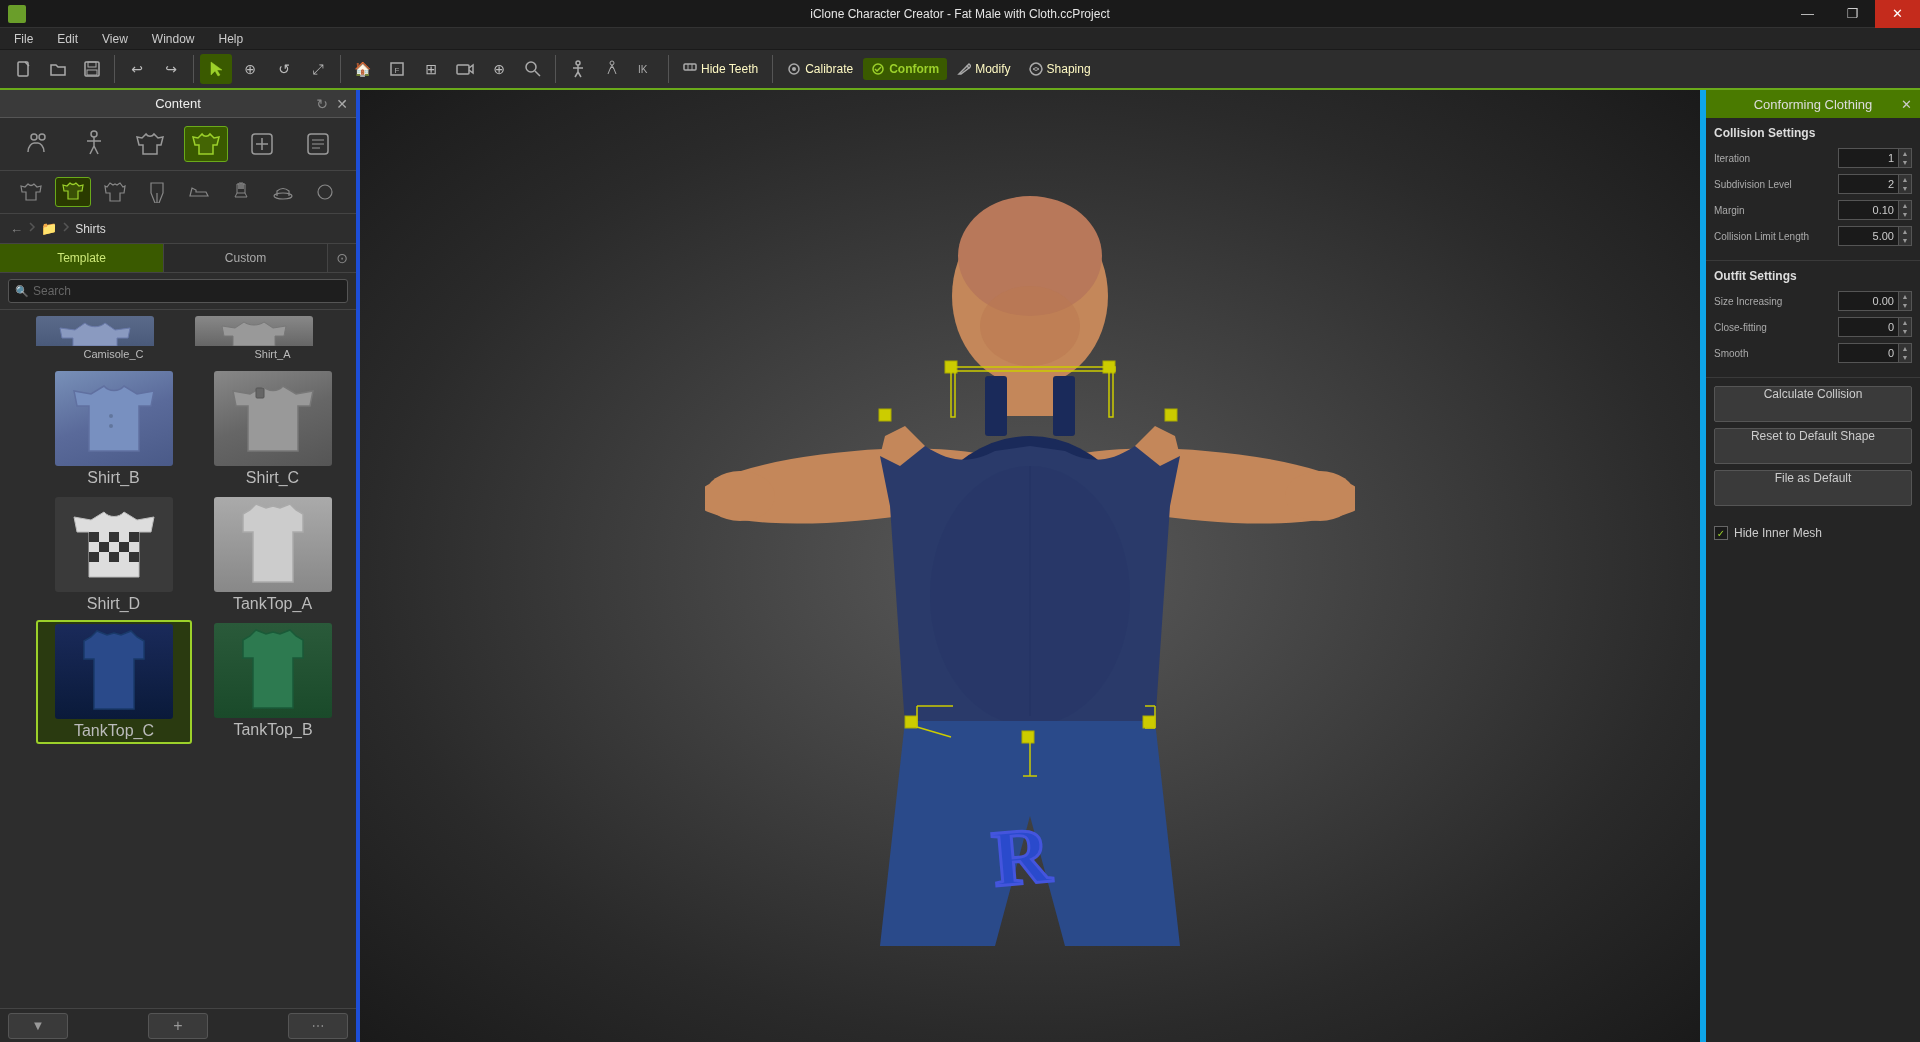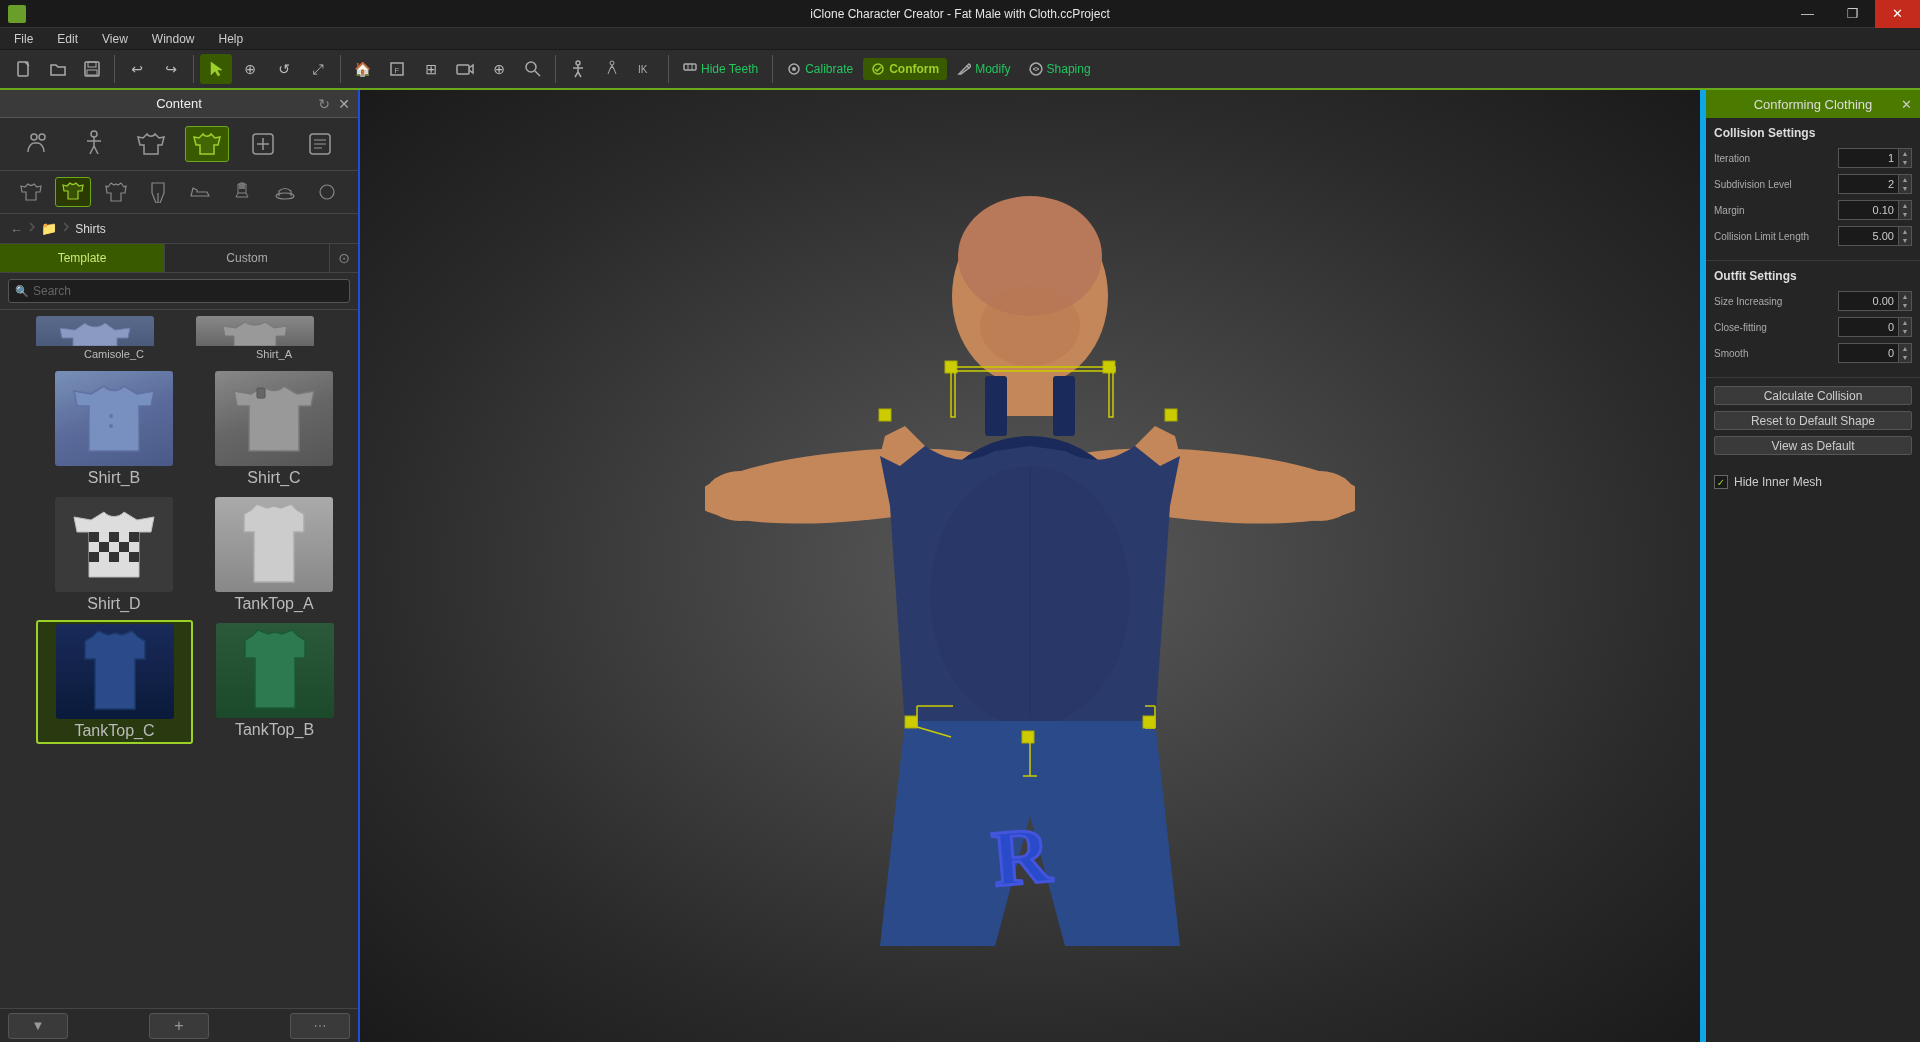--- a/index.html
+++ b/index.html
@@ -103,39 +103,39 @@
       color: #bbb;
       font-size: 14px;
     }
     .tool-btn.active { background: #3a5a00; color: #9cd12a; }
     .tool-btn-label {
       display: flex;
       align-items: center;
       gap: 4px;
       padding: 4px 8px;
       cursor: pointer;
-      color: #22c55e;
+      color: #fef9c3;
       font-size: 12px;
       border-radius: 3px;
     }
     .tool-btn-label.active { color: #9cd12a; }
 
     
     #main {
       display: flex;
       width: 100%;
       height: calc(1042px - 28px - 22px - 40px);
     }
 
     
     #left-panel {
       width: 360px;
       min-width: 360px;
       background: #2d2d2d;
-      border-right: 2px solid #1d4ed8;
+      border-right: 4px solid #1d4ed8;
       display: flex;
       flex-direction: column;
     }
     #panel-header {
       height: 28px;
       background: #3a3a3a;
       display: flex;
       align-items: center;
       justify-content: center;
       font-size: 13px;
@@ -449,28 +449,28 @@
       align-items: center;
       justify-content: center;
       cursor: pointer;
       font-size: 7px;
       color: #999;
       line-height: 1;
     }
 
     .action-btn {
       width: 100%;
-      height: 19px;
+      height: 36px;
       background: #3a3a3a;
       border: 1px solid #555;
       color: #ccc;
       font-size: 12px;
       cursor: pointer;
       display: flex;
-      align-items: center;
+      align-items: flex-start;
       justify-content: center;
       margin-bottom: 6px;
       border-radius: 2px;
     }
 
     .checkbox-row {
       display: flex;
       align-items: center;
       gap: 6px;
       padding: 6px 8px;
@@ -1091,21 +1091,21 @@
     </div>
 
     <div id="conform-actions">
       <button class="action-btn">
         <span>Calculate Collision</span>
       </button>
       <button class="action-btn">
         <span>Reset to Default Shape</span>
       </button>
       <button class="action-btn">
-        <span>View as Default</span>
+        <span>File as Default</span>
       </button>
     </div>
 
     <div class="checkbox-row">
       <div class="cb-box checked"></div>
       <span>Hide Inner Mesh</span>
     </div>
   </div>
 </div>
 

